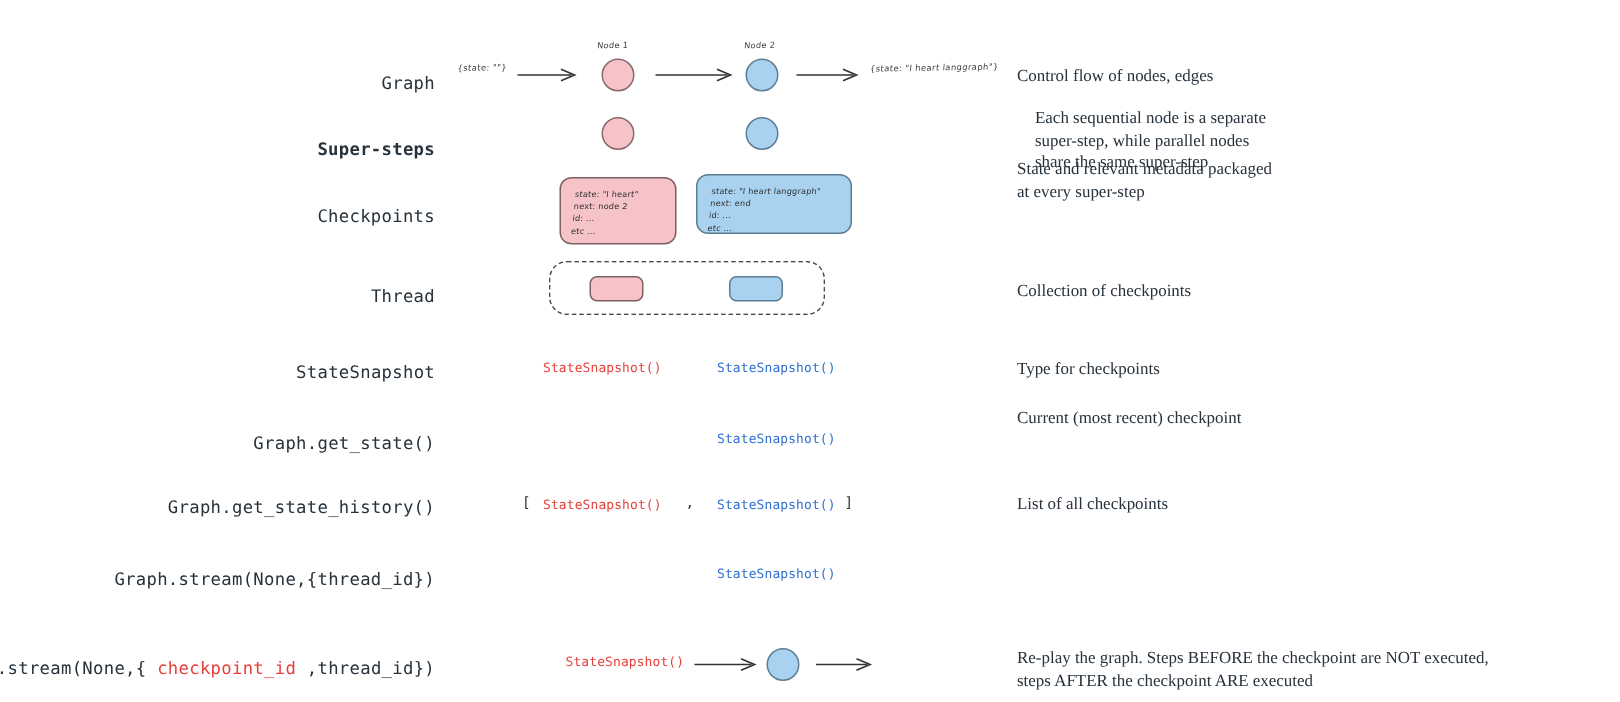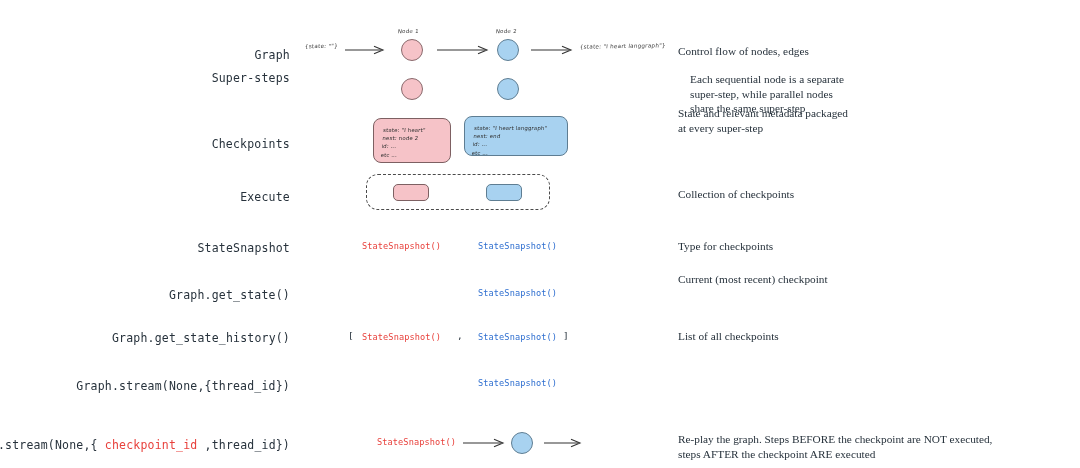--- a/index.html
+++ b/index.html
@@ -160,21 +160,21 @@
     <svg width="46" height="12" viewBox="0 0 46 12">
       <line x1="0" y1="6" x2="38" y2="6" stroke="#333" stroke-width="1.1"></line>
       <polyline points="31,2.2 40,6 31,9.8" fill="none" stroke="#333" stroke-width="1.1"></polyline>
     </svg>
   </div>
 
   <div class="hand" style="left:580px; top:42px;">{state: "I heart langgraph"}</div>
 
   <div class="row-desc" style="top:44px;">Control flow of nodes, edges</div>
 
-  <div class="row-label" style="top:71px;">Super-steps</div>
+  <div class="row-label" style="top:92px;font-weight:bold;">Super-steps</div>
 
   <div class="node-circle node-pink" style="left:401px; top:78px;"></div>
   <div class="node-circle node-blue" style="left:497px; top:78px;"></div>
 
   <div class="row-desc" style="top:72px;margin-left:12px;">Each sequential node is a separate
 super-step, while parallel nodes
 share the same super-step</div>
 
   <div class="row-label" style="top:137px;">Checkpoints</div>
 
@@ -188,21 +188,21 @@
   <div class="cp-box cp-blue" style="left:464px; top:116px; width:104px; height:40px;">
     <div class="cp-text">state: "I heart langgraph"
 next: end
 id: ...
 etc ...</div>
   </div>
 
   <div class="row-desc" style="top:106px;">State and relevant metadata packaged
 at every super-step</div>
 
-  <div class="row-label" style="top:190px;">Execute</div>
+  <div class="row-label" style="top:190px;">Thread</div>
 
   <div class="thread-box" style="left:366px; top:174px; width:184px; height:36px;"></div>
   <div class="chip chip-pink" style="left:393px; top:184px;"></div>
   <div class="chip chip-blue" style="left:486px; top:184px;"></div>
 
   <div class="row-desc" style="top:187px;">Collection of checkpoints</div>
 
   <div class="row-label" style="top:241px;">StateSnapshot</div>
 
   <div class="snap snap-red" style="left:362px; top:241px;">StateSnapshot()</div>

